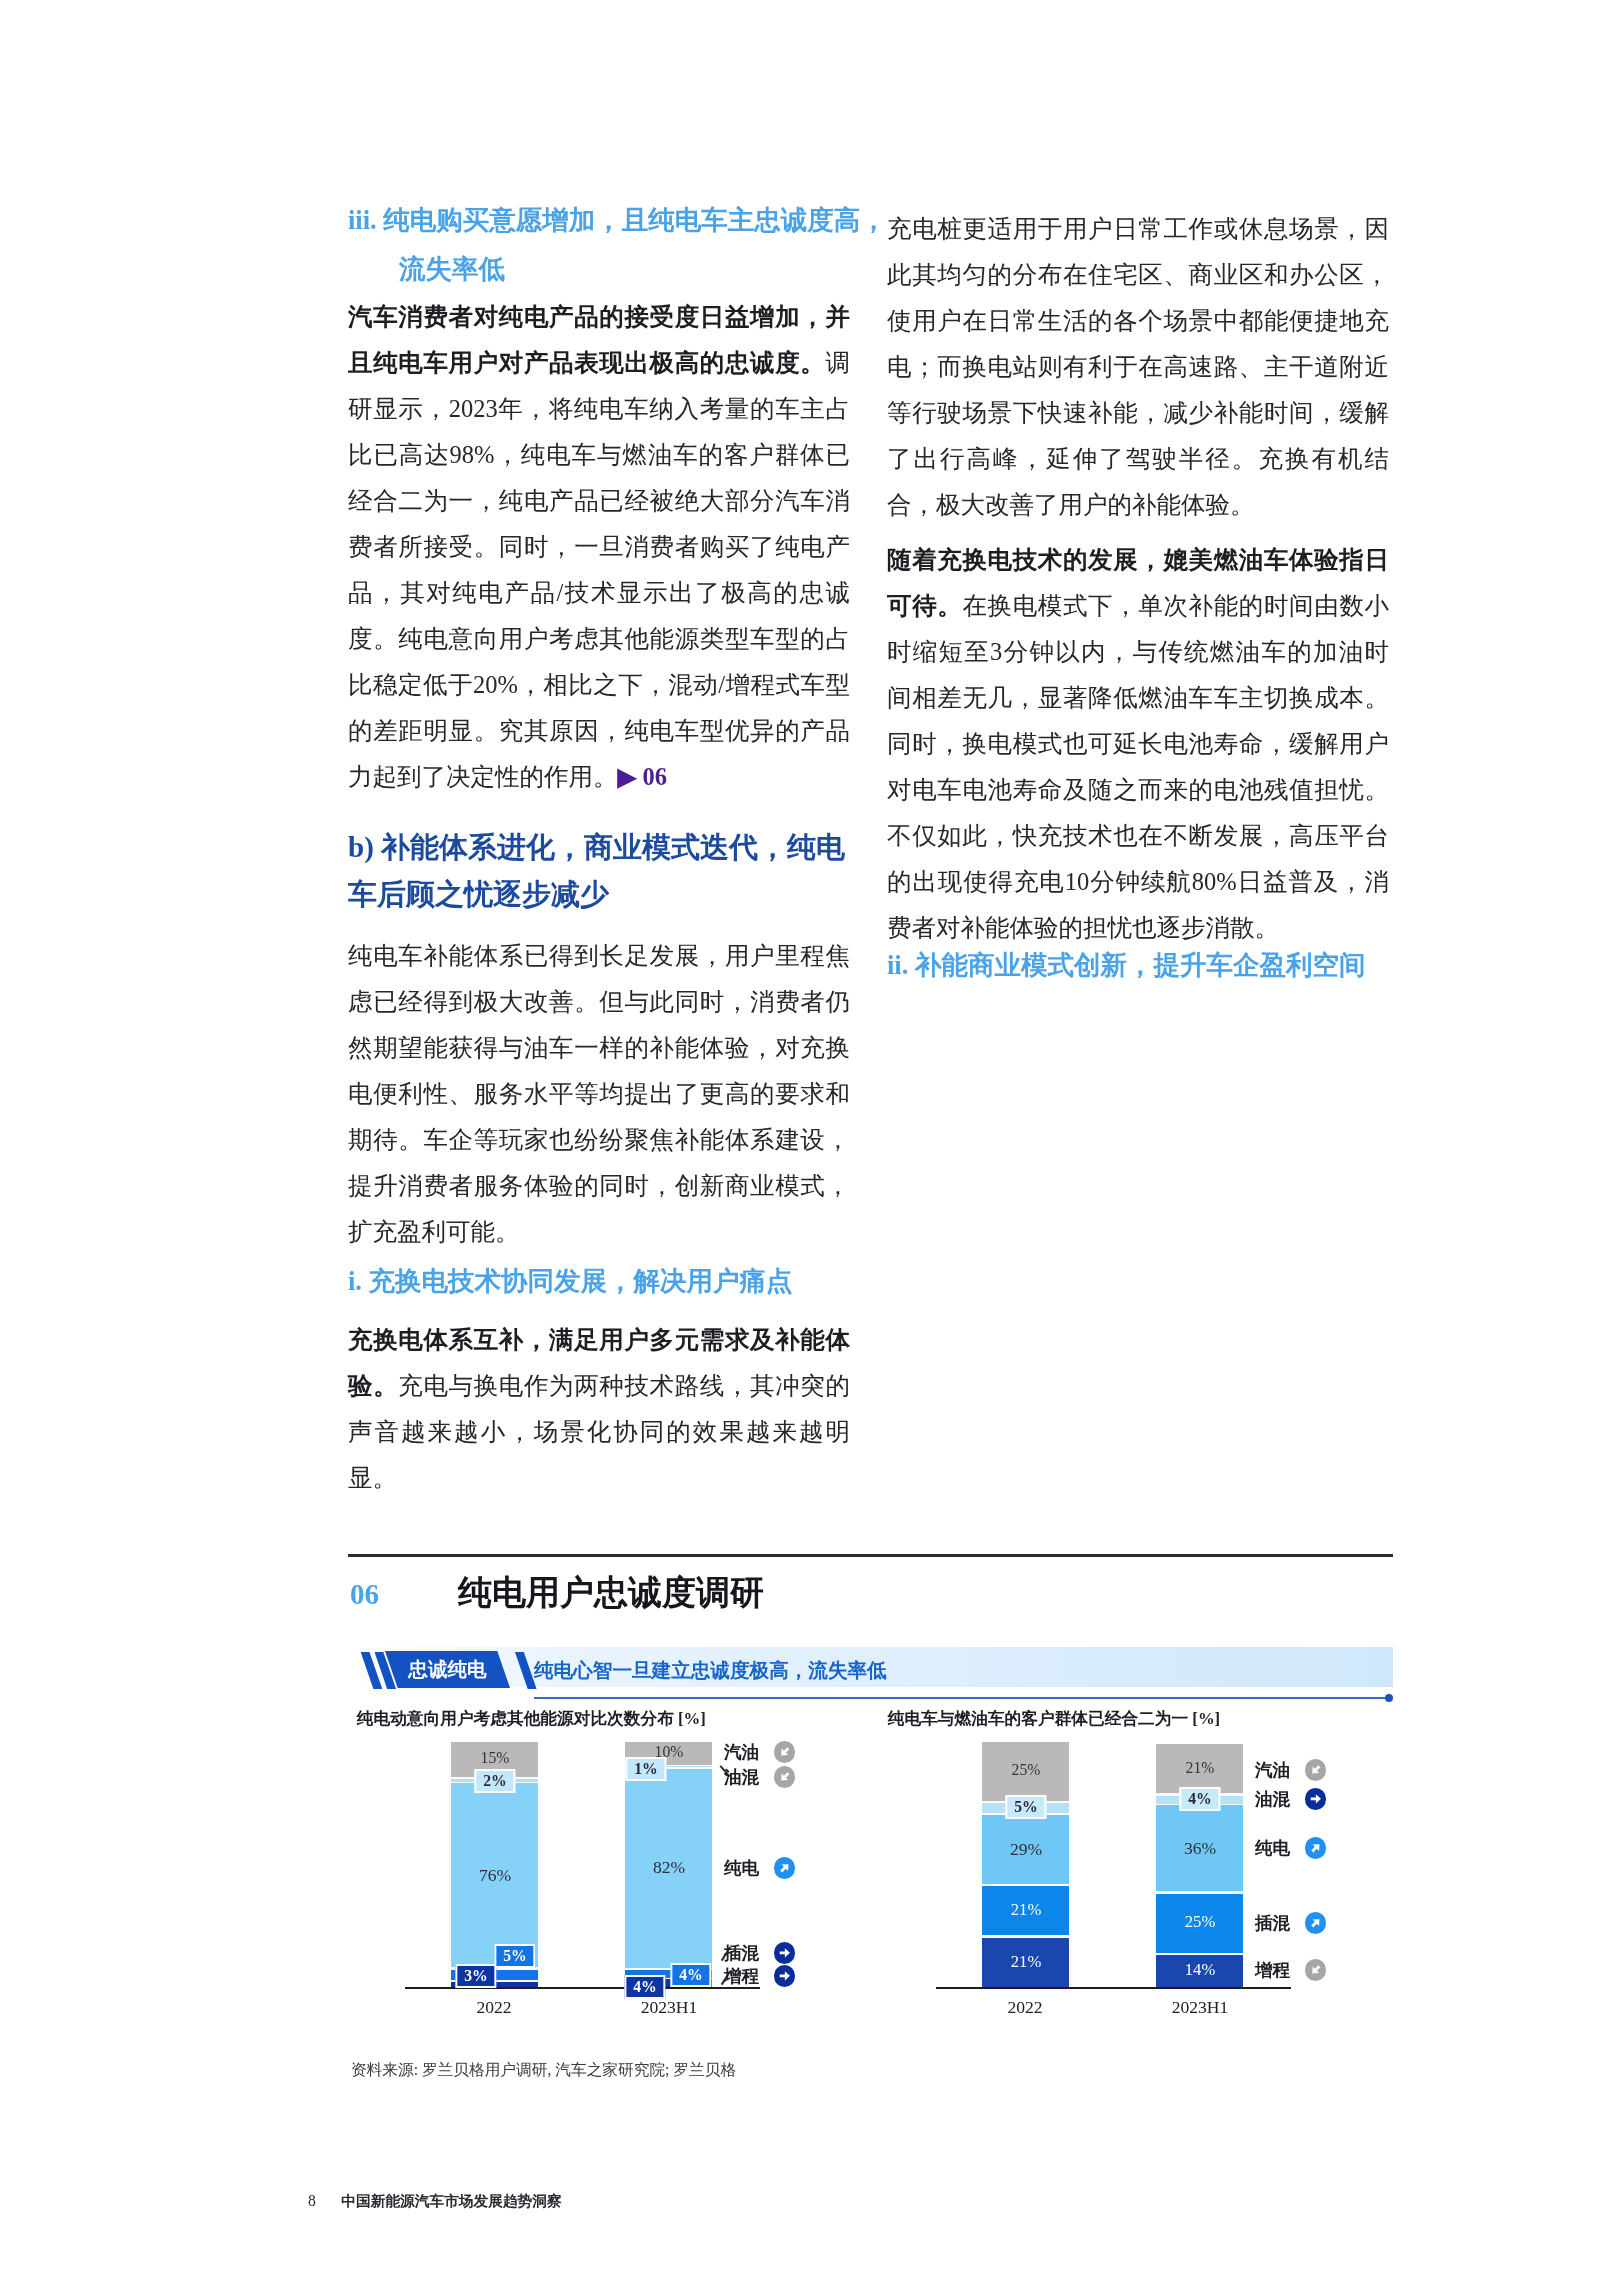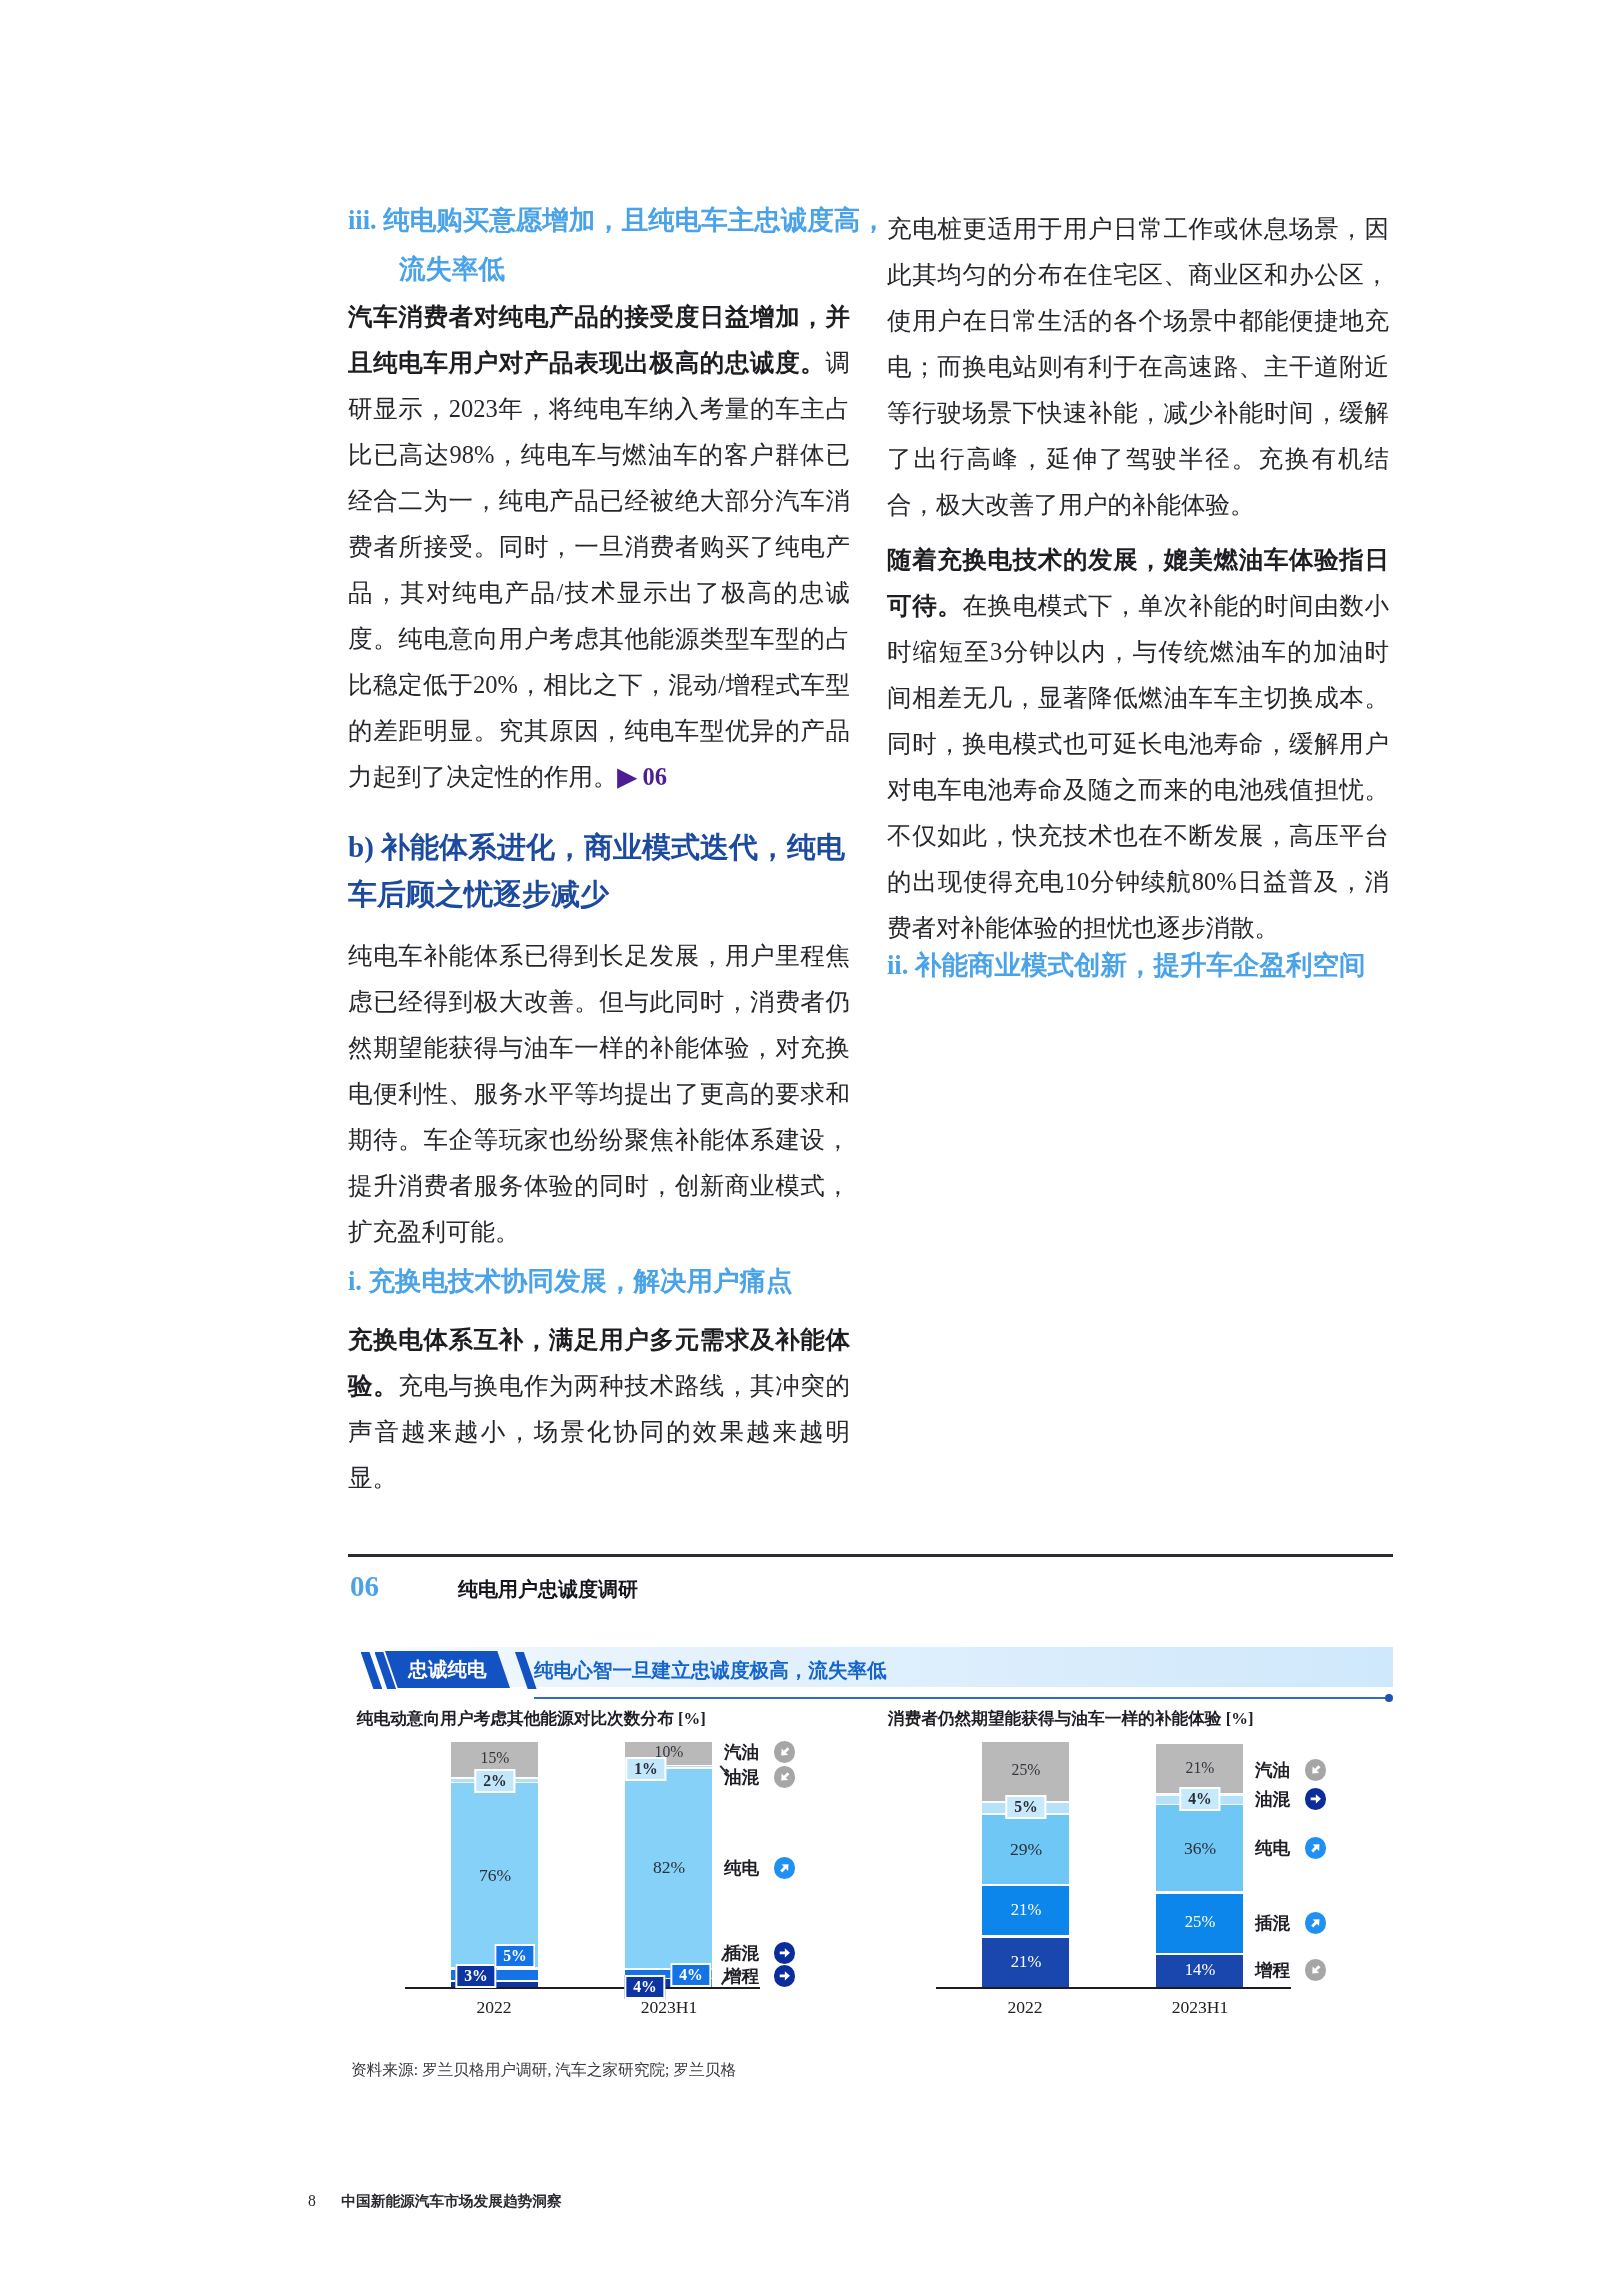--- a/index.html
+++ b/index.html
@@ -14,21 +14,21 @@
   p.body strong{font-weight:700;color:#1d1d22;}
   .ref{color:#4c1d95;font-weight:700;}
   h3.light{color:#4aa3e8;font-size:26.5px;line-height:49px;font-weight:700;margin:0;}
   h3.hang{padding-left:51px;text-indent:-51px;}
   h2.navy{color:#1b4a9e;font-size:29px;line-height:47px;font-weight:700;margin:0;}
   
   .figure{position:absolute;left:348px;top:1554px;width:1045px;height:588px;}
   .fig-rule{position:absolute;left:0;top:0;width:1045px;height:2.9px;background:#2b2b33;}
   .fig-head{position:absolute;left:2px;top:15.7px;display:flex;align-items:baseline;gap:36px;}
   .fig-num{color:#4aa3e8;font-size:29px;font-weight:700;}
-  .fig-title{color:#16161e;font-size:20px;font-weight:700;margin-left:43px;}
+  .fig-title{color:#16161e;font-size:34px;font-weight:700;margin-left:43px;}
   .banner{position:absolute;left:0;top:93px;width:1045px;height:40px;
           background:linear-gradient(90deg,rgba(255,255,255,0) 0px,rgba(232,243,253,.95) 216px,#cfe8fb 100%);}
   .slash{position:absolute;top:4.9px;width:21.6px;height:37px;background:#1252c2;
          clip-path:polygon(0 0,8.8px 0,21.6px 100%,12.7px 100%);}
   .badge{position:absolute;left:37px;top:3.9px;width:125px;height:37px;background:#1252c2;
          clip-path:polygon(0 0,calc(100% - 12.7px) 0,100% 100%,12.7px 100%);
          color:#fff;font-size:19.6px;font-weight:700;text-align:center;line-height:37px;}
   .banner-text{position:absolute;left:186px;top:0;line-height:47px;font-size:19.6px;font-weight:700;color:#1565cb;}
   .banner-line{position:absolute;left:186px;top:143px;width:857px;height:2px;background:#2e6cd2;}
   .banner-line .dot{position:absolute;right:-2px;top:-2.9px;width:7.8px;height:7.8px;border-radius:50%;background:#1d53b6;}
@@ -162,21 +162,21 @@
             <span class="licon" style="background: rgb(10, 45, 155);">
               <svg viewBox="0 0 24 24" style="transform:rotate(0deg)">
                 <path fill="#ffffff" d="M3 9.5h9V4l9 8-9 8v-5.5H3z"></path>
               </svg>
             </span>
           </div>
         </div>
     </div>
 
     <div class="chart" id="chart1" style="left:531px">
-      <div class="chart-title">消费者仍然期望能获得与油车一样的补能体验 [%]</div>
+      <div class="chart-title">纯电车与燃油车的客户群体已经合二为一 [%]</div>
       <div class="plot">
           <div class="seg" style="left: 103px; top: 233px; width: 87px; height: 51px; background: rgb(26, 71, 173);"></div>
           <div class="blabel inside-white" style="left: 147px; top: 259px;">21%</div>
           <div class="seg" style="left: 103px; top: 181px; width: 87px; height: 51px; background: rgb(12, 134, 234);"></div>
           <div class="blabel inside-white" style="left: 147px; top: 207px;">21%</div>
           <div class="seg" style="left: 103px; top: 110px; width: 87px; height: 71px; background: rgb(111, 199, 246);"></div>
           <div class="blabel big" style="left: 147px; top: 146px;">29%</div>
           <div class="seg" style="left: 103px; top: 98px; width: 87px; height: 12.3px; background: rgb(181, 225, 250);"></div>
           <div class="blabel chip-pale" style="background: rgb(198, 233, 252); left: 147px; top: 104px;">5%</div>
           <div class="seg" style="left: 103px; top: 37px; width: 87px; height: 61px; background: rgb(185, 185, 185);"></div>

